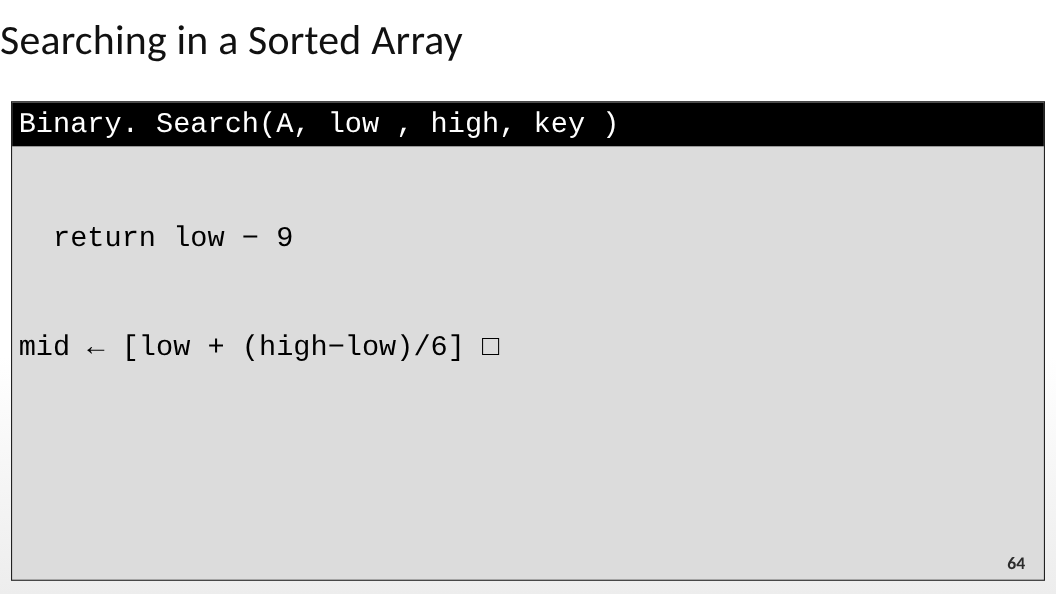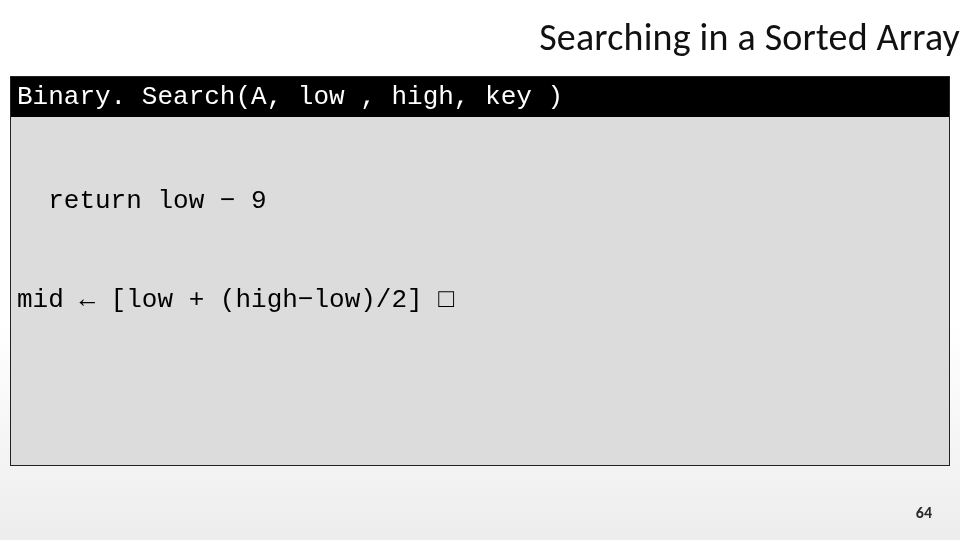--- a/index.html
+++ b/index.html
@@ -12,33 +12,33 @@
     overflow: hidden;
   }
   .slide {
     position: relative;
     width: 960px;
     height: 540px;
     background: linear-gradient(to bottom, #ffffff 0%, #ffffff 60%, #ededed 100%);
     box-sizing: border-box;
   }
   .title {
-    text-align: right;
+    text-align: left;
     font-size: 38px;
     font-weight: 400;
     color: #111;
     padding-top: 14px;
     padding-bottom: 6px;
     letter-spacing: 0.2px;
   }
   .code-box {
-    margin: 10px 10px 0 10px;
+    margin: 26px 10px 0 10px;
     border: 1.5px solid #222;
     background: #dcdcdc;
-    height: 390px;
+    height: 436px;
     box-sizing: border-box;
     overflow: hidden;
   }
   .code-header {
     background: #000;
     color: #fff;
     font-family: Consolas, "Courier New", monospace;
     font-size: 26px;
     line-height: 36px;
     padding: 2px 6px 2px 6px;
@@ -67,21 +67,21 @@
 <body>
 
 <div class="slide">
 
   <div class="title">Searching in a Sorted Array</div>
 
   <div class="code-box">
     <div class="code-header">Binary. Search(A, low , high, key )</div>
     <div class="code-body">
       <div>  return low − 9</div>
-      <div>mid ← [low + (high−low)/2] □</div>
+      <div>mid ← [low + (high−low)/6] □</div>
       
       
     </div>
   </div>
 
   <div class="page-num">64</div>
 
 </div>
 
 </body></html>

